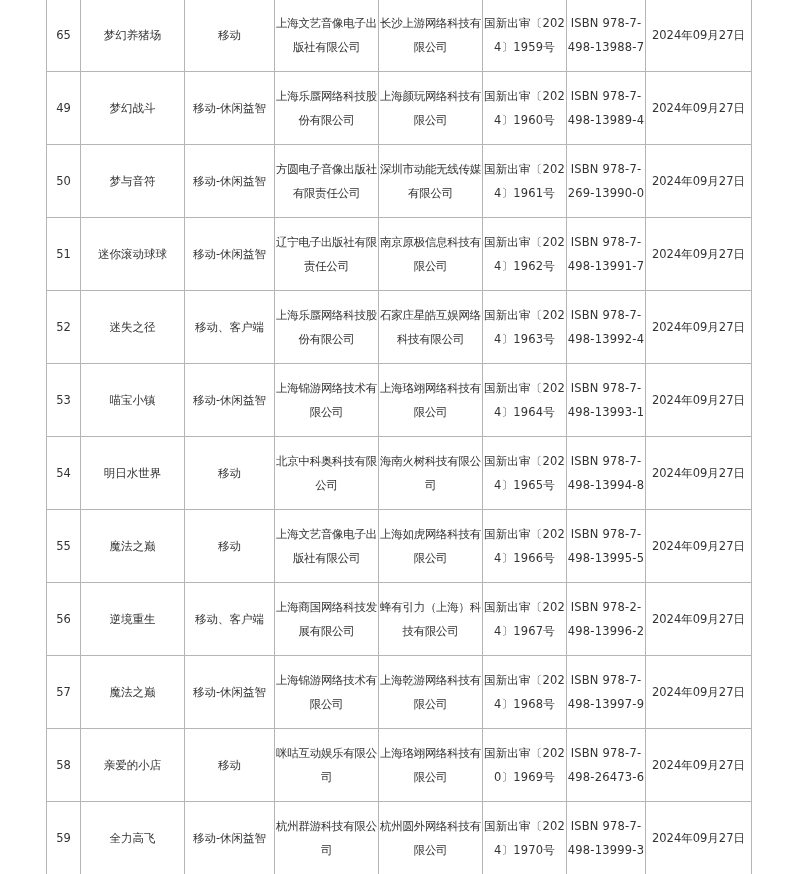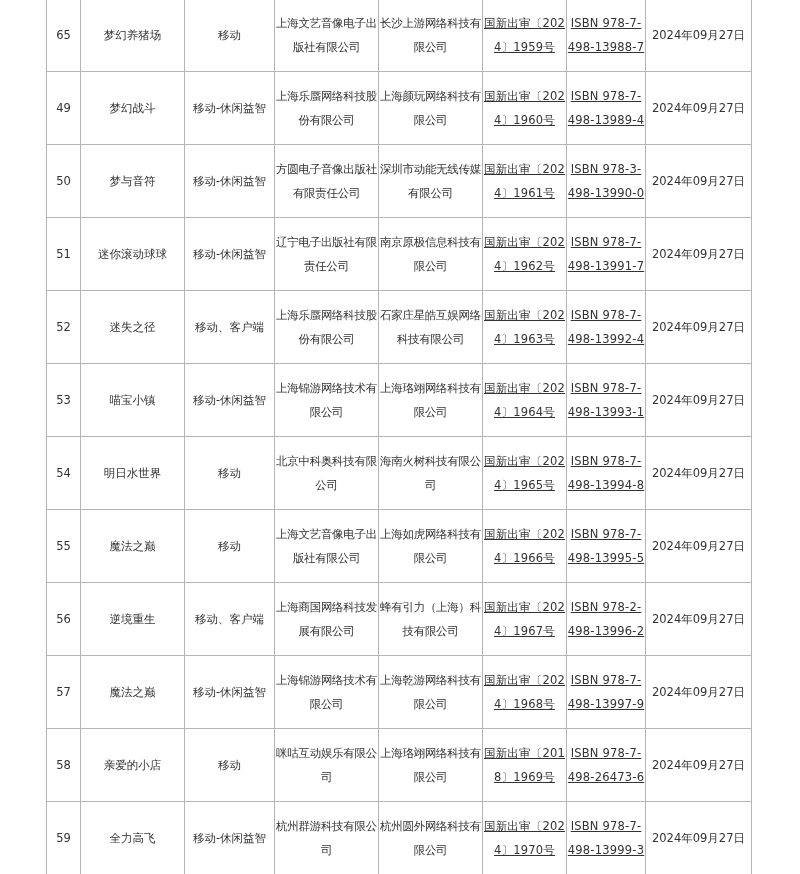--- a/index.html
+++ b/index.html
@@ -39,21 +39,21 @@
   }
   col.c-no { width: 34px; }
   col.c-name { width: 104px; }
   col.c-cat { width: 90px; }
   col.c-pub { width: 104px; }
   col.c-op { width: 104px; }
   col.c-appr { width: 84px; }
   col.c-isbn { width: 79px; }
   col.c-date { width: 106px; }
   td.pub, td.op { letter-spacing: -0.3px; }
-  td.appr, td.isbn { letter-spacing: 0.2px; text-decoration: underline; }
+  td.appr, td.isbn { letter-spacing: 0.2px; }
 </style>
 </head>
 <body>
 
 <div class="table-wrap">
   <table>
     <colgroup>
       <col class="c-no">
         <col class="c-name">
         <col class="c-cat">
@@ -87,21 +87,21 @@
     <td class="date">2024年09月27日</td>
   </tr>
 
   <tr>
     <td class="no">50</td>
     <td class="name">梦与音符</td>
     <td class="cat">移动-休闲益智</td>
     <td class="pub">方圆电子音像出版社有限责任公司</td>
     <td class="op">深圳市动能无线传媒有限公司</td>
     <td class="appr">国新出审〔2024〕1961号</td>
-    <td class="isbn">ISBN 978-3-498-13990-0</td>
+    <td class="isbn">ISBN 978-7-269-13990-0</td>
     <td class="date">2024年09月27日</td>
   </tr>
 
   <tr>
     <td class="no">51</td>
     <td class="name">迷你滚动球球</td>
     <td class="cat">移动-休闲益智</td>
     <td class="pub">辽宁电子出版社有限责任公司</td>
     <td class="op">南京原极信息科技有限公司</td>
     <td class="appr">国新出审〔2024〕1962号</td>
@@ -174,21 +174,21 @@
     <td class="isbn">ISBN 978-7-498-13997-9</td>
     <td class="date">2024年09月27日</td>
   </tr>
 
   <tr>
     <td class="no">58</td>
     <td class="name">亲爱的小店</td>
     <td class="cat">移动</td>
     <td class="pub">咪咕互动娱乐有限公司</td>
     <td class="op">上海珞翊网络科技有限公司</td>
-    <td class="appr">国新出审〔2018〕1969号</td>
+    <td class="appr">国新出审〔2020〕1969号</td>
     <td class="isbn">ISBN 978-7-498-26473-6</td>
     <td class="date">2024年09月27日</td>
   </tr>
 
   <tr>
     <td class="no">59</td>
     <td class="name">全力高飞</td>
     <td class="cat">移动-休闲益智</td>
     <td class="pub">杭州群游科技有限公司</td>
     <td class="op">杭州圆外网络科技有限公司</td>

